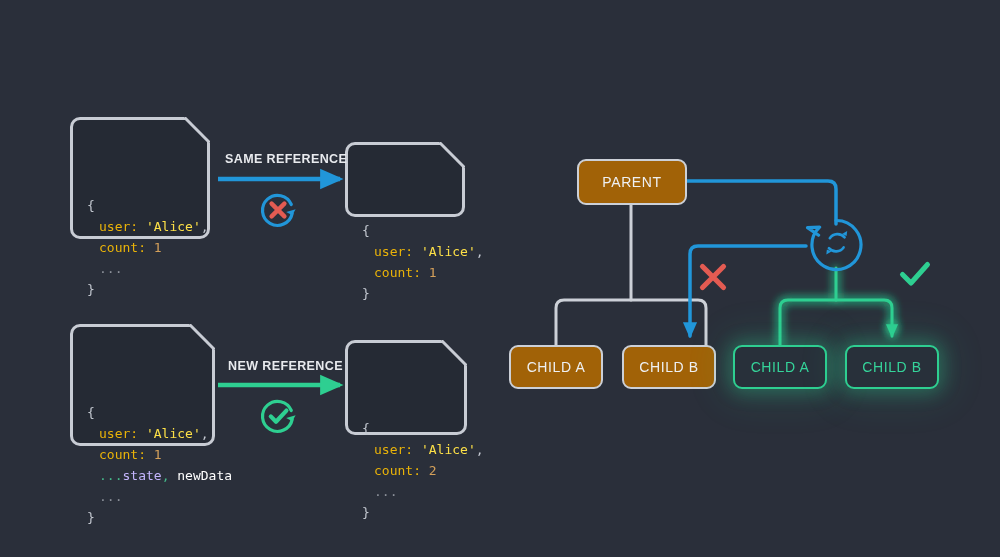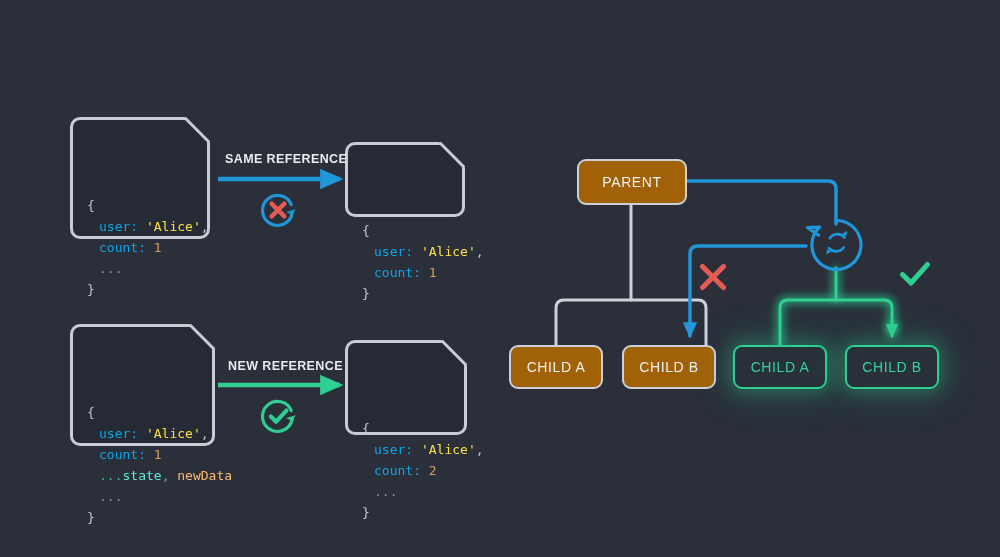--- a/index.html
+++ b/index.html
@@ -55,27 +55,27 @@
   .fold .tri-fill {
     fill: #2a2f3a;
   }
   .fold .tri-edge {
     fill: none;
     stroke: #c8ccd4;
     stroke-width: 3;
     stroke-linejoin: round;
   }
   .tok-punc  { color: #c3c8d0; }
-  .tok-key   { color: #0ea5e9; }
+  .tok-key   { color: #eab308; }
   .tok-str   { color: #fde047; }
   .tok-num   { color: #d4a05a; }
   .tok-spread{ color: #45b98a; }
-  .tok-var   { color: #5eead4; }
+  .tok-var   { color: #c4b5fd; }
   .tok-comma { color: #45b98a; }
-  .tok-ident { color: #fdba74; }
+  .tok-ident { color: #ffffff; }
   .tok-dots  { color: #8b9099; }
 
   
   .arrow-label {
     position: absolute;
     font-size: 12.5px;
     font-weight: bold;
     letter-spacing: 0.4px;
     color: #e8eaee;
     white-space: nowrap;

